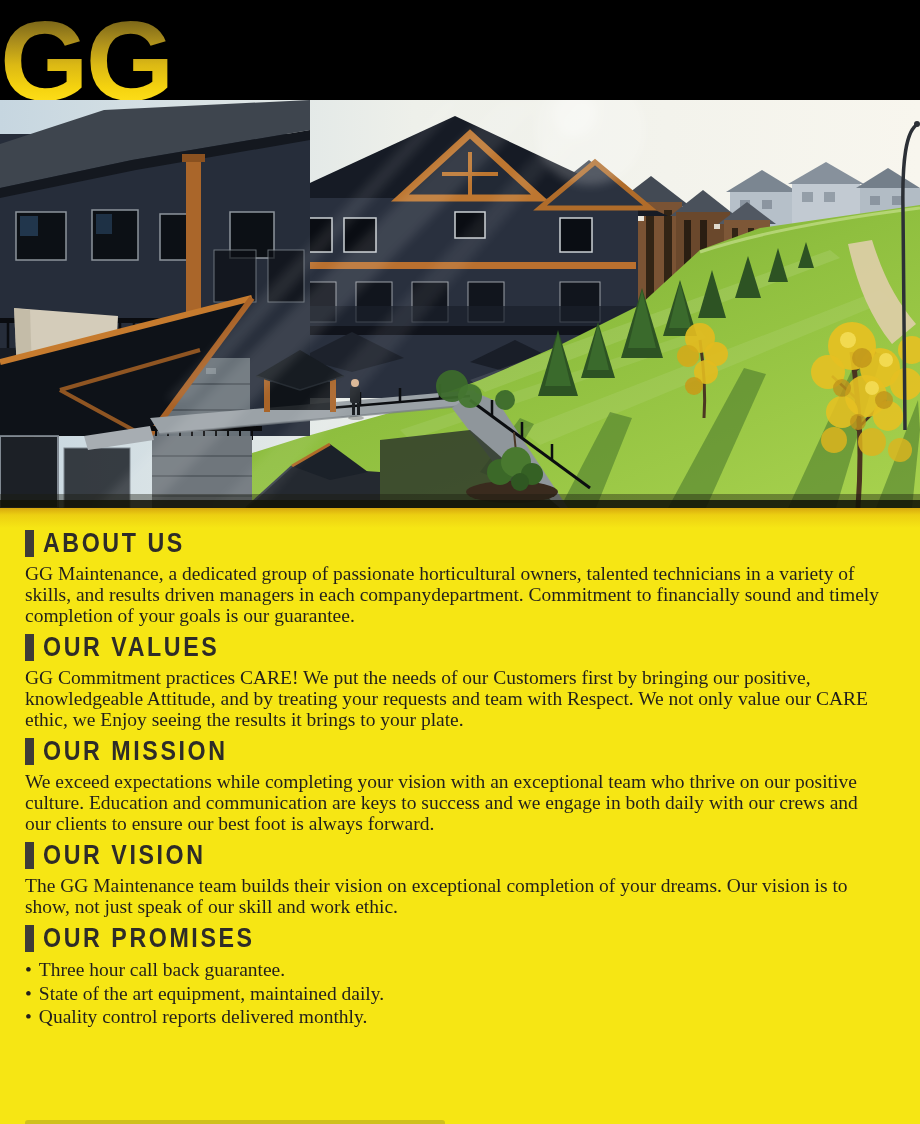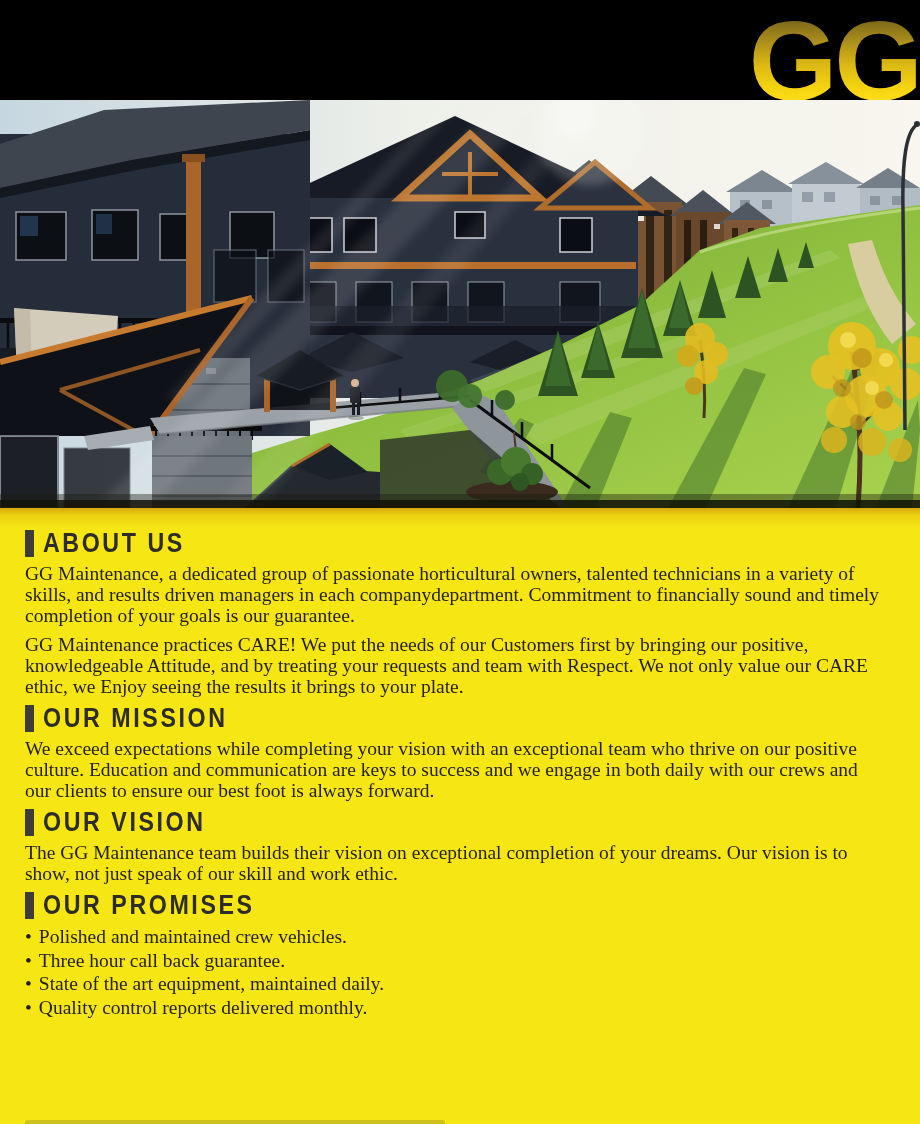--- a/index.html
+++ b/index.html
@@ -4,21 +4,21 @@
 <title>GG</title>
 <style>
   html,body{margin:0;padding:0;background:#222;}
   .page{
     width:920px;height:1124px;margin:0 auto;position:relative;overflow:hidden;
     font-family:"Liberation Serif", serif; background:#f6e614;
   }
   
   .topbar{
     height:100px;background:#000;
-    display:flex;align-items:flex-end;justify-content:flex-end;overflow:hidden;
+    display:flex;align-items:flex-end;justify-content:flex-start;overflow:hidden;
   }
   .logo{
     font-family:"Liberation Sans", sans-serif;font-weight:700;
     font-size:114px;line-height:.80;letter-spacing:-3px;
     color:#e8c60e;
     transform:translateY(6px);
   }
   @supports (-webkit-background-clip:text){
     .logo{
       background:linear-gradient(180deg,#6f5d18 0%,#a98c1c 28%,#dcb914 55%,#f5d30f 80%,#ffe11c 100%);
@@ -335,21 +335,25 @@
   <main class="content">
     <div id="sections">
         <section>
           <h2>
             <span class="bar"></span>
             <span class="ht">ABOUT US</span>
           </h2>
           <p><span>GG Maintenance, a dedicated group of passionate horticultural owners, talented technicians in a variety of skills, and results driven managers in each companydepartment. Commitment to financially sound and timely completion of your goals is our guarantee.</span></p>
         </section>
         <section>
-          <p><span>GG Maintenance practices </span><b>CARE!</b><span> We put the needs of our Customers first by bringing our positive, knowledgeable Attitude, and by treating your requests and team with Respect. We not only value our </span><b>CARE</b><span> ethic, we Enjoy seeing the results it brings to your plate.</span></p>
+          <h2>
+            <span class="bar"></span>
+            <span class="ht">OUR VALUES</span>
+          </h2>
+          <p><span>GG Commitment practices </span><b>CARE!</b><span> We put the needs of our Customers first by bringing our positive, knowledgeable Attitude, and by treating your requests and team with Respect. We not only value our </span><b>CARE</b><span> ethic, we Enjoy seeing the results it brings to your plate.</span></p>
         </section>
         <section>
           <h2>
             <span class="bar"></span>
             <span class="ht">OUR MISSION</span>
           </h2>
           <p><span>We exceed expectations while completing your vision with an exceptional team who thrive on our positive culture. Education and communication are keys to success and we engage in both daily with our crews and our clients to ensure our best foot is always forward.</span></p>
         </section>
         <section>
           <h2>
@@ -357,21 +361,20 @@
             <span class="ht">OUR VISION</span>
           </h2>
           <p><span>The GG Maintenance team builds their vision on exceptional completion of your dreams. Our vision is to show, not just speak of our skill and work ethic.</span></p>
         </section>
         <section>
           <h2>
             <span class="bar"></span>
             <span class="ht">OUR PROMISES</span>
           </h2>
           <ul class="bullets">
-            <li><span class="bullet">•</span><span>Polished and maintained crew vehicles.</span></li>
             <li><span class="bullet">•</span><span>Three hour call back guarantee.</span></li>
             <li><span class="bullet">•</span><span>State of the art equipment, maintained daily.</span></li>
             <li><span class="bullet">•</span><span>Quality control reports delivered monthly.</span></li>
           </ul>
         </section>
       </div>
     <div class="partial-bar"></div>
   </main>
 
 </div>

